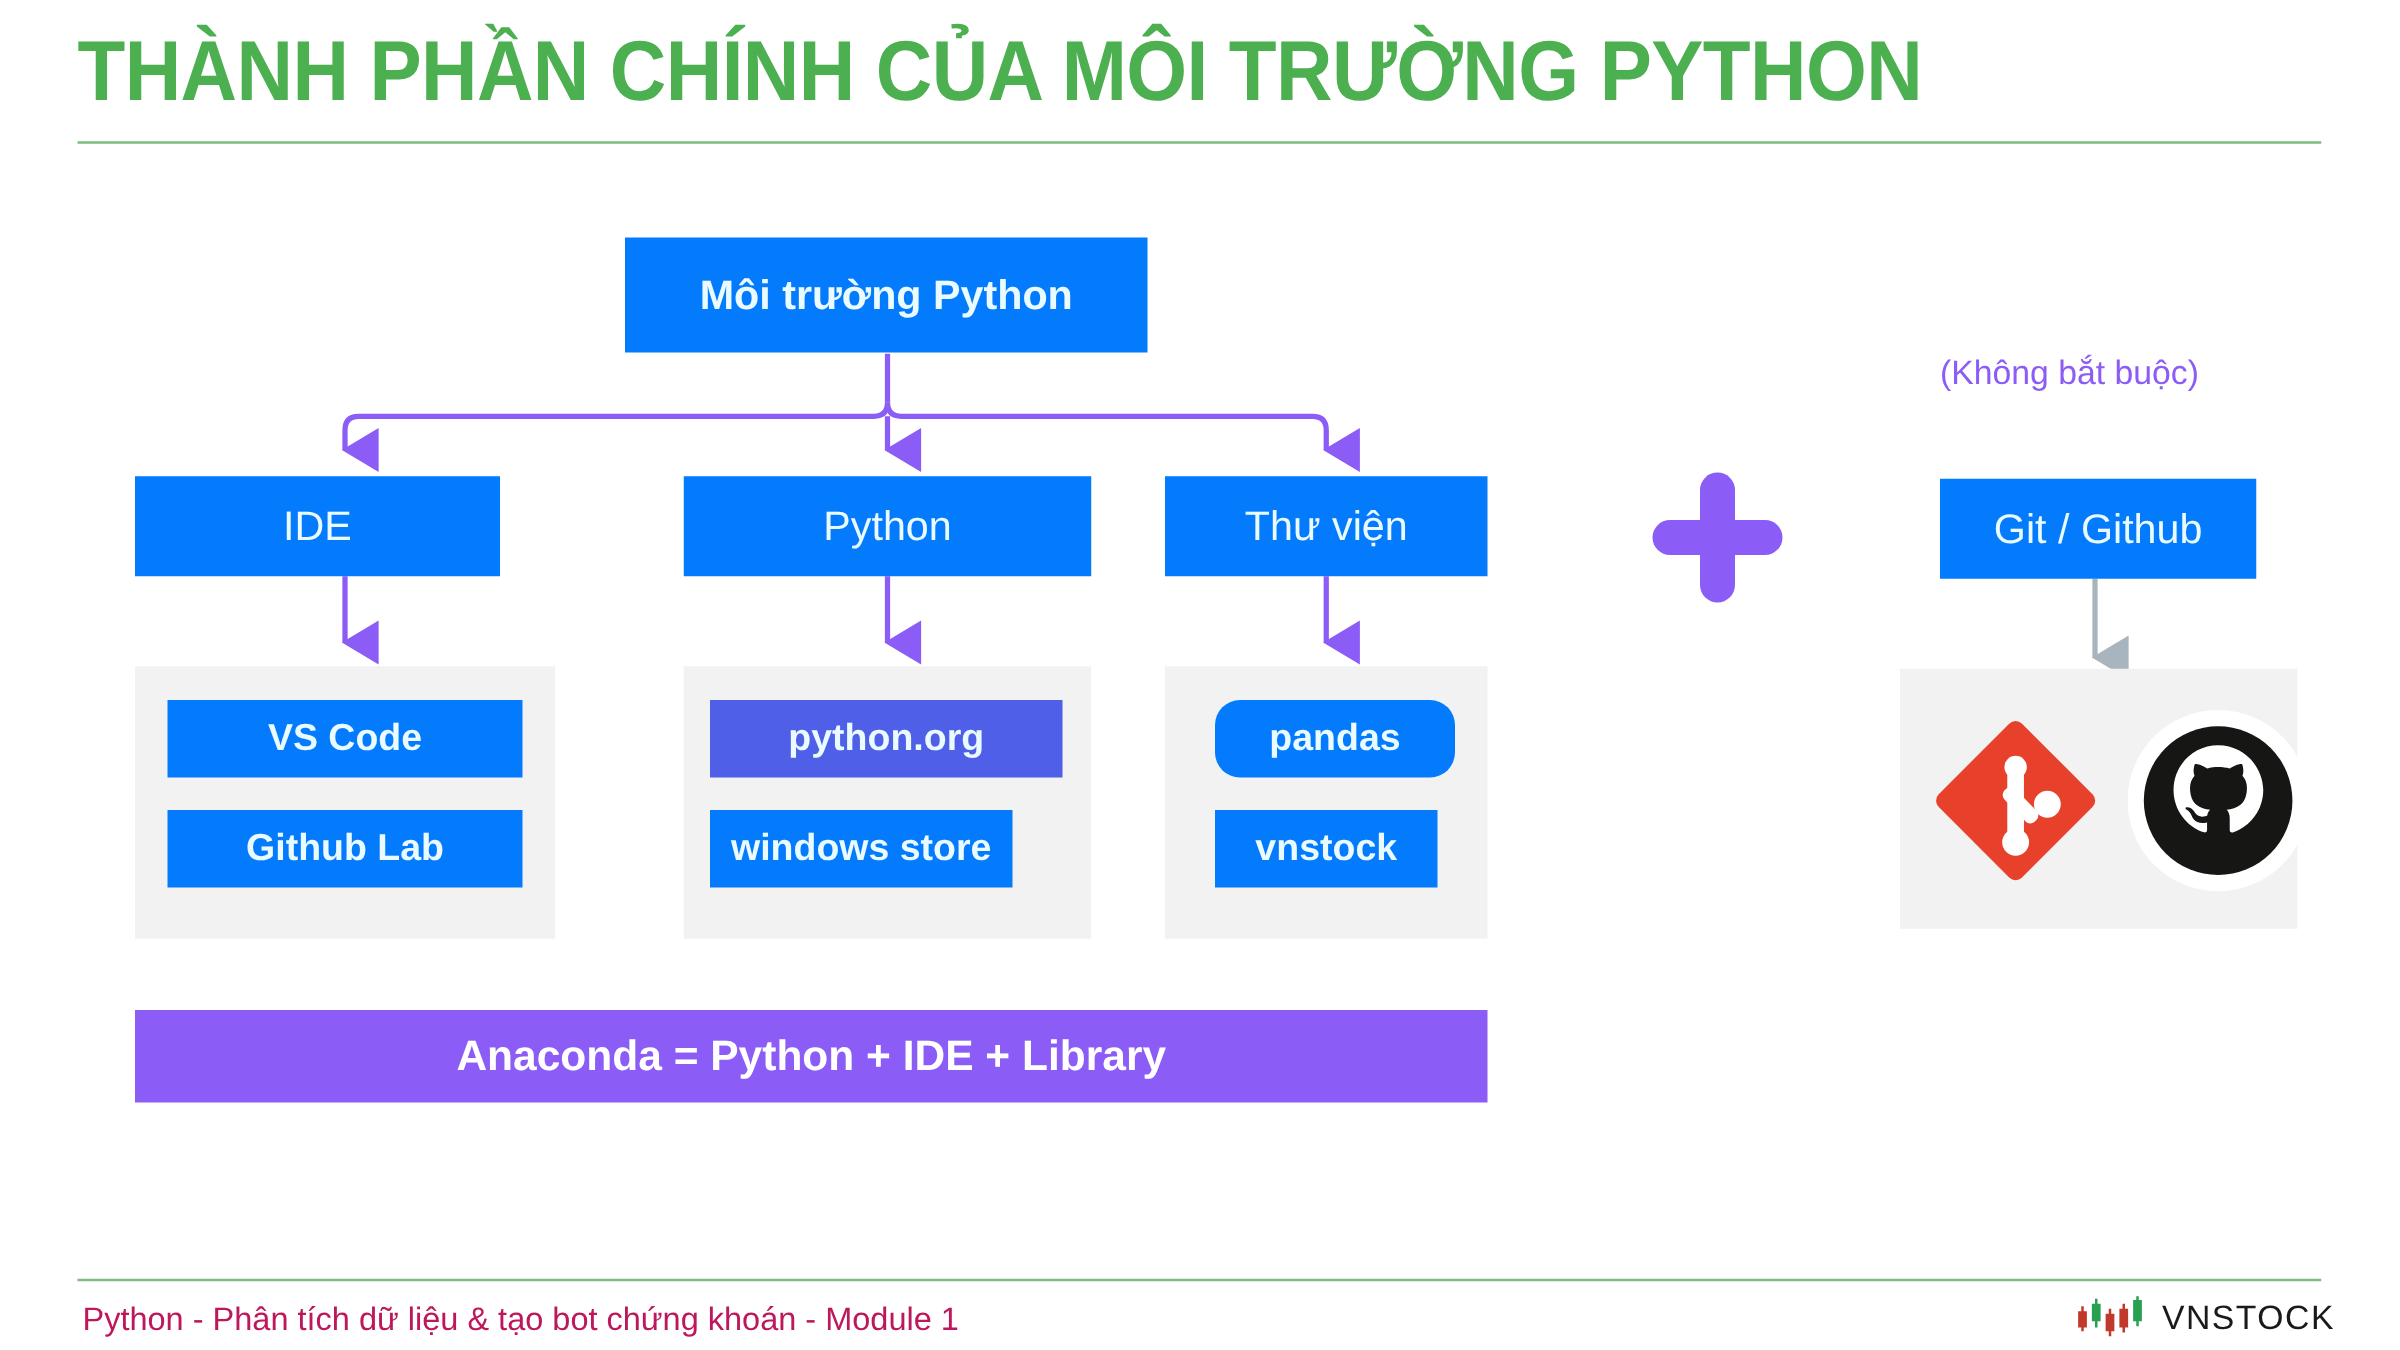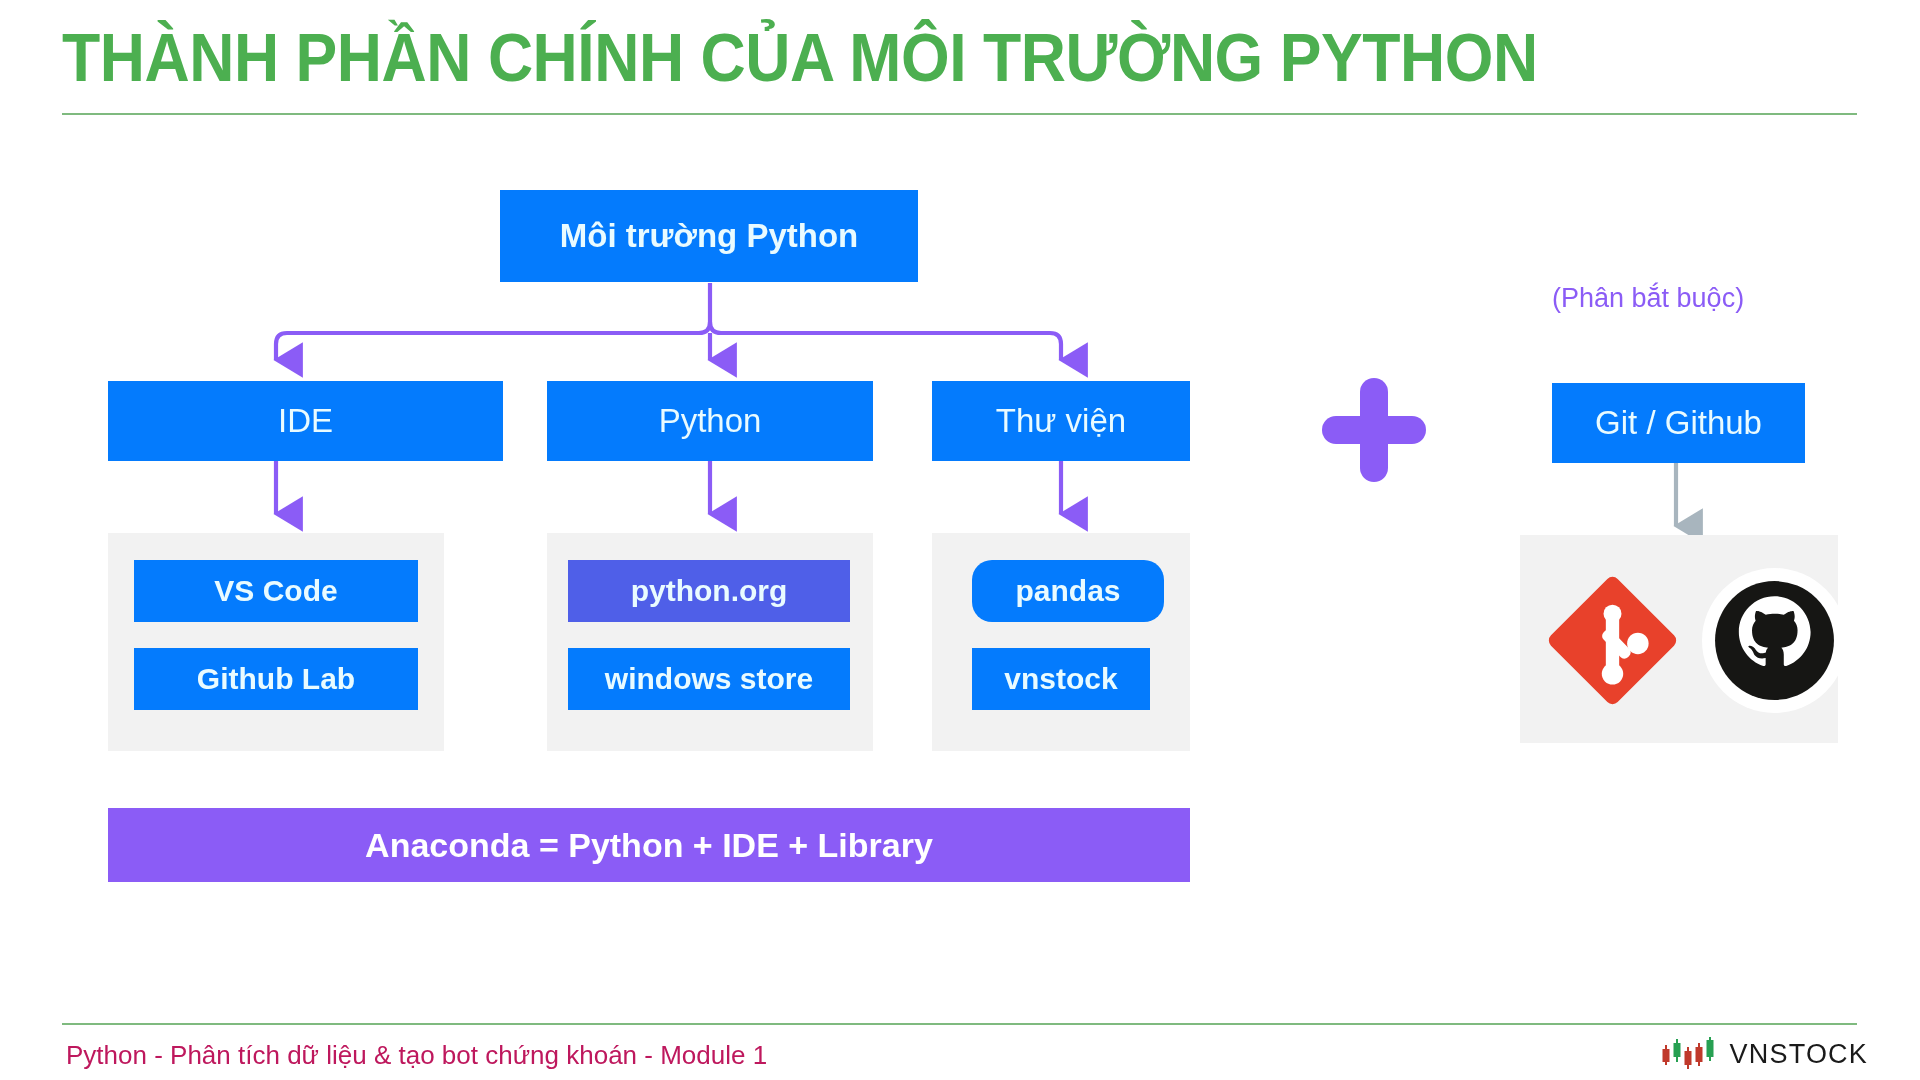--- a/index.html
+++ b/index.html
@@ -190,21 +190,21 @@
 
     <g fill="none" stroke="#A8B5BE" stroke-width="4.2">
       <path d="M1676,463 L1676,526" marker-end="url(#ah-gray)"></path>
     </g>
   </svg>
 
   <div class="node root" style="left:500px; top:190px; width:418px; height:92px;">
     <span>Môi trường Python</span>
   </div>
 
-  <div class="node lvl2" style="left:108px; top:381px; width:395px; height:80px;">
+  <div class="node lvl2" style="left:108px; top:381px; width:292px; height:80px;">
     <span>IDE</span>
   </div>
 
   <div class="node lvl2" style="left:547px; top:381px; width:326px; height:80px;">
     <span>Python</span>
   </div>
 
   <div class="node lvl2" style="left:932px; top:381px; width:258px; height:80px;">
     <span>Thư viện</span>
   </div>
@@ -214,37 +214,37 @@
     <span>VS Code</span>
   </div>
   <div class="node leaf" style="left:134px; top:648px; width:284px; height:62px;">
     <span>Github Lab</span>
   </div>
 
   <div class="group-box" style="left:547px; top:533px; width:326px; height:218px;"></div>
   <div class="node leaf accent" style="left:568px; top:560px; width:282px; height:62px;justify-content:center;">
     <span>python.org</span>
   </div>
-  <div class="node leaf" style="left:568px; top:648px; width:282px; height:62px;">
+  <div class="node leaf" style="left:568px; top:648px; width:242px; height:62px;">
     <span>windows store</span>
   </div>
 
   <div class="group-box" style="left:932px; top:533px; width:258px; height:218px;"></div>
   <div class="node leaf" style="left:972px; top:560px; width:192px; height:62px;border-radius:20px;">
     <span>pandas</span>
   </div>
   <div class="node leaf" style="left:972px; top:648px; width:178px; height:62px;">
     <span>vnstock</span>
   </div>
 
   <div id="anaconda" style="left:108px; top:808px; width:1082px; height:74px;">
     <span>Anaconda = Python + IDE + Library</span>
   </div>
 
-  <div id="optional-label" style="left:1552px; top:283px;">(Phân bắt buộc)</div>
+  <div id="optional-label" style="left:1552px; top:283px;">(Không bắt buộc)</div>
 
   <div id="plus" style="left:1322px; top:378px; width:104px; height:104px;">
     <div style="position:absolute; left:38px; top:0; width:28px; height:104px;
                 background:#8B5CF6; border-radius:14px;"></div>
     <div style="position:absolute; left:0; top:38px; width:104px; height:28px;
                 background:#8B5CF6; border-radius:14px;"></div>
   </div>
 
   <div class="node lvl2" style="left:1552px; top:383px; width:253px; height:80px;">
     <span>Git / Github</span>

